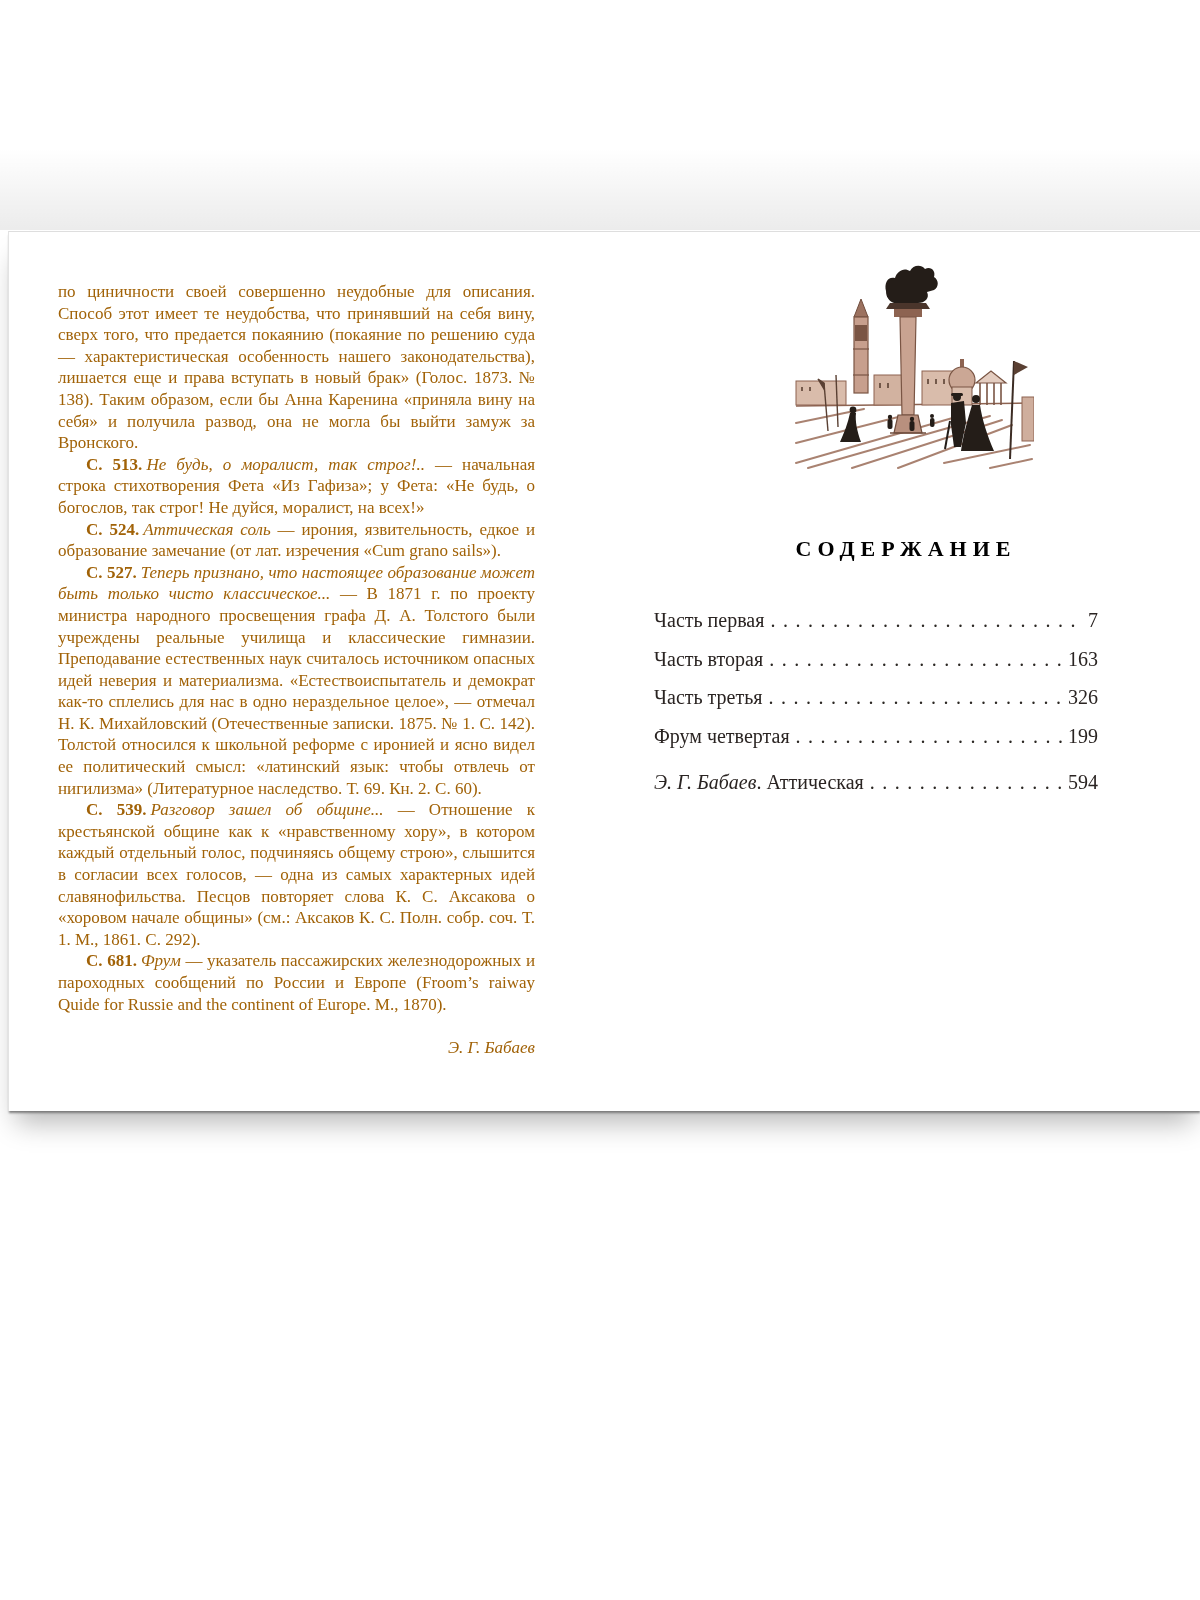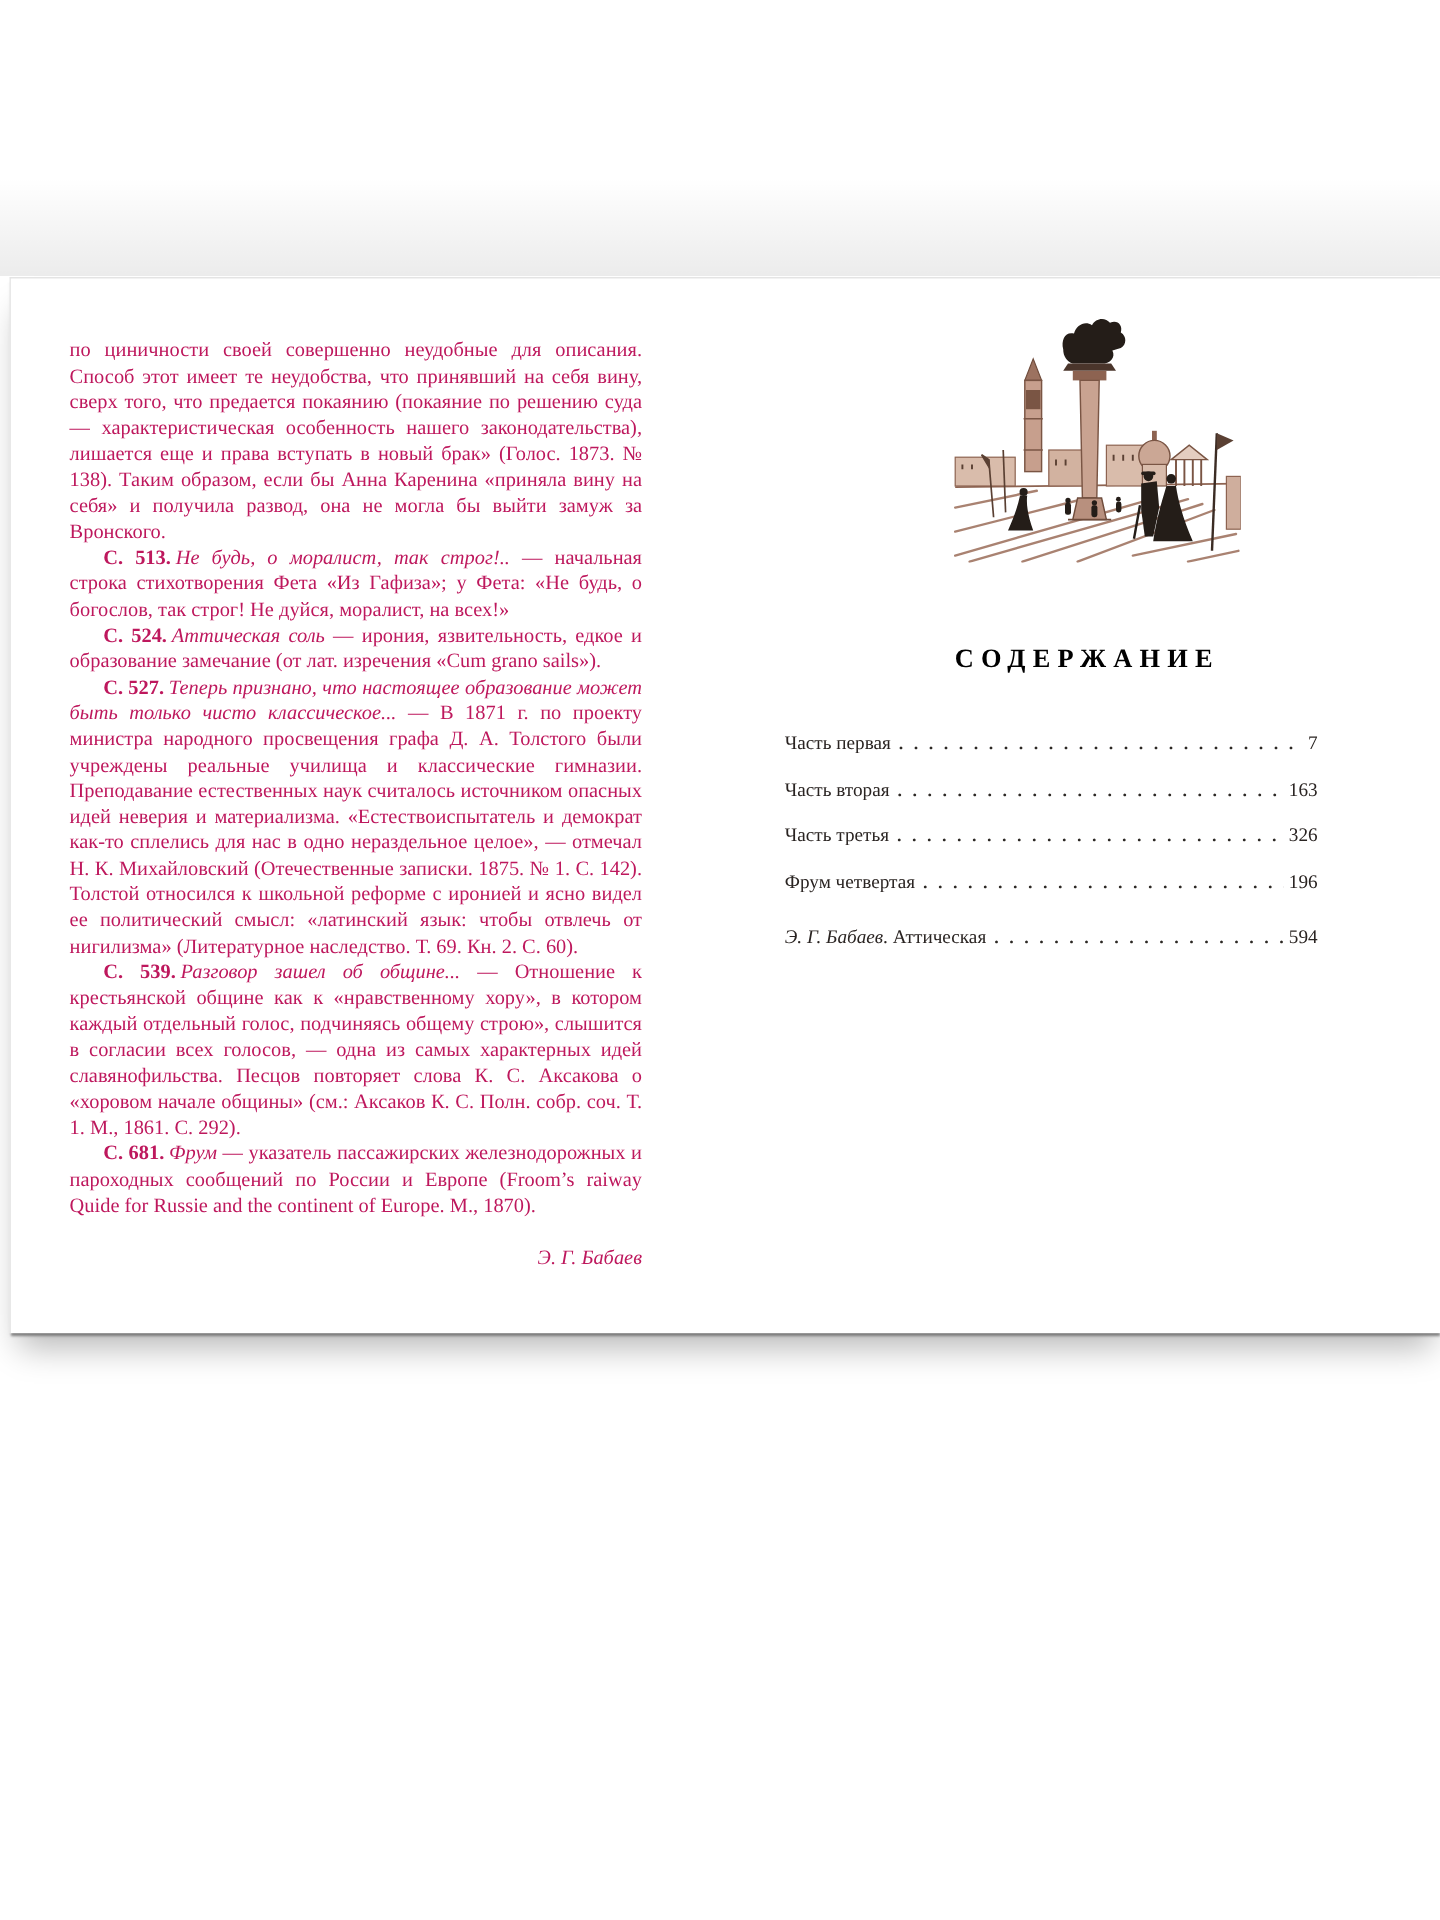--- a/index.html
+++ b/index.html
@@ -17,42 +17,42 @@
   .sheet{
     position:absolute;left:8px;top:231px;width:1192px;height:879px;
     background:#ffffff;
     border-top:1px solid #dedede;
     border-left:1px solid #e3e3e3;
     box-shadow:0 3px 2px -1px rgba(110,110,110,0.85), 0 20px 26px -8px rgba(0,0,0,0.28);
   }
   
   .notes{
     position:absolute;left:49px;top:49px;width:477px;
-    color:#be185d;font-size:17px;line-height:21.6px;
+    color:#a16207;font-size:17px;line-height:21.6px;
     text-align:justify;text-justify:inter-word;
   }
   .para{margin:0;}
   .para.labeled{text-indent:28px;}
   .plabel{font-weight:700;margin-right:4px;}
   .it{font-style:italic;}
   .signature{margin-top:22px;text-align:right;font-style:italic;font-size:17px;}
   
   .right-col{
     position:absolute;left:645px;top:0;width:444px;color:#2a2422;
   }
   .illus{display:block;margin:31px 0 0 140px;width:240px;height:206px;}
   .toc-title{
     margin:66px 0 0 0;text-align:center;transform:translateX(30px);
     font-weight:700;font-size:22px;letter-spacing:6px;color:#000000;
     line-height:28px;
   }
   .toc{margin-top:38px;}
   .toc-row{
     display:flex;align-items:flex-end;
-    height:38.6px;line-height:38.6px;font-size:16px;white-space:nowrap;
+    height:38.6px;line-height:38.6px;font-size:20px;white-space:nowrap;
   }
   .toc-row.last{margin-top:8px;}
   .toc-label{flex:0 0 auto;}
   .leader{
     flex:1 1 auto;overflow:hidden;white-space:nowrap;margin:0 4px 0 6px;
     min-width:20px;
   }
   .leader::after{
     content:"..............................................................";
     letter-spacing:7.5px;color:#2c2824;font-size:20px;
@@ -186,21 +186,21 @@
           <span class="toc-page">163</span>
         </div>
         <div class="toc-row">
           <span class="toc-label"><span>Часть третья</span></span>
           <span class="leader"></span>
           <span class="toc-page">326</span>
         </div>
         <div class="toc-row">
           <span class="toc-label"><span>Фрум четвертая</span></span>
           <span class="leader"></span>
-          <span class="toc-page">196</span>
+          <span class="toc-page">199</span>
         </div>
         <div class="toc-row last">
           <span class="toc-label"><span class="it">Э. Г. Бабаев</span><span>. Аттическая</span></span>
           <span class="leader"></span>
           <span class="toc-page">594</span>
         </div>
       </div>
   </div>
 
 </div>

